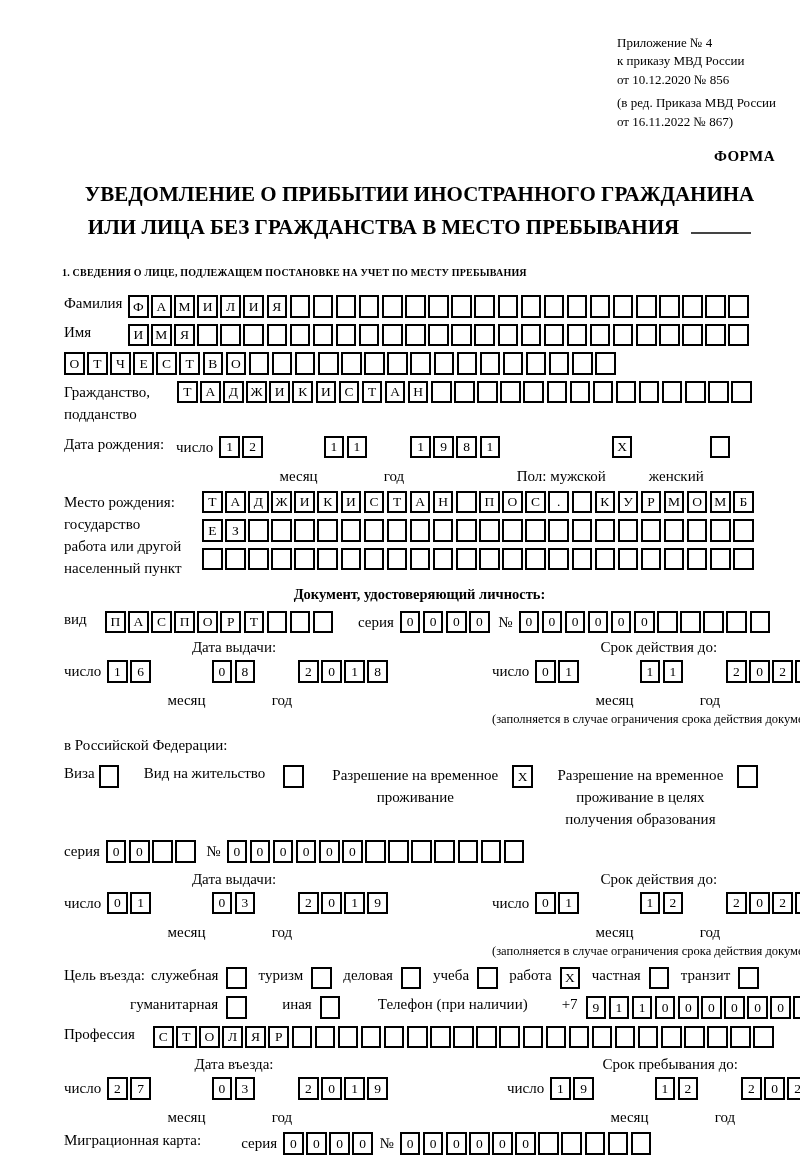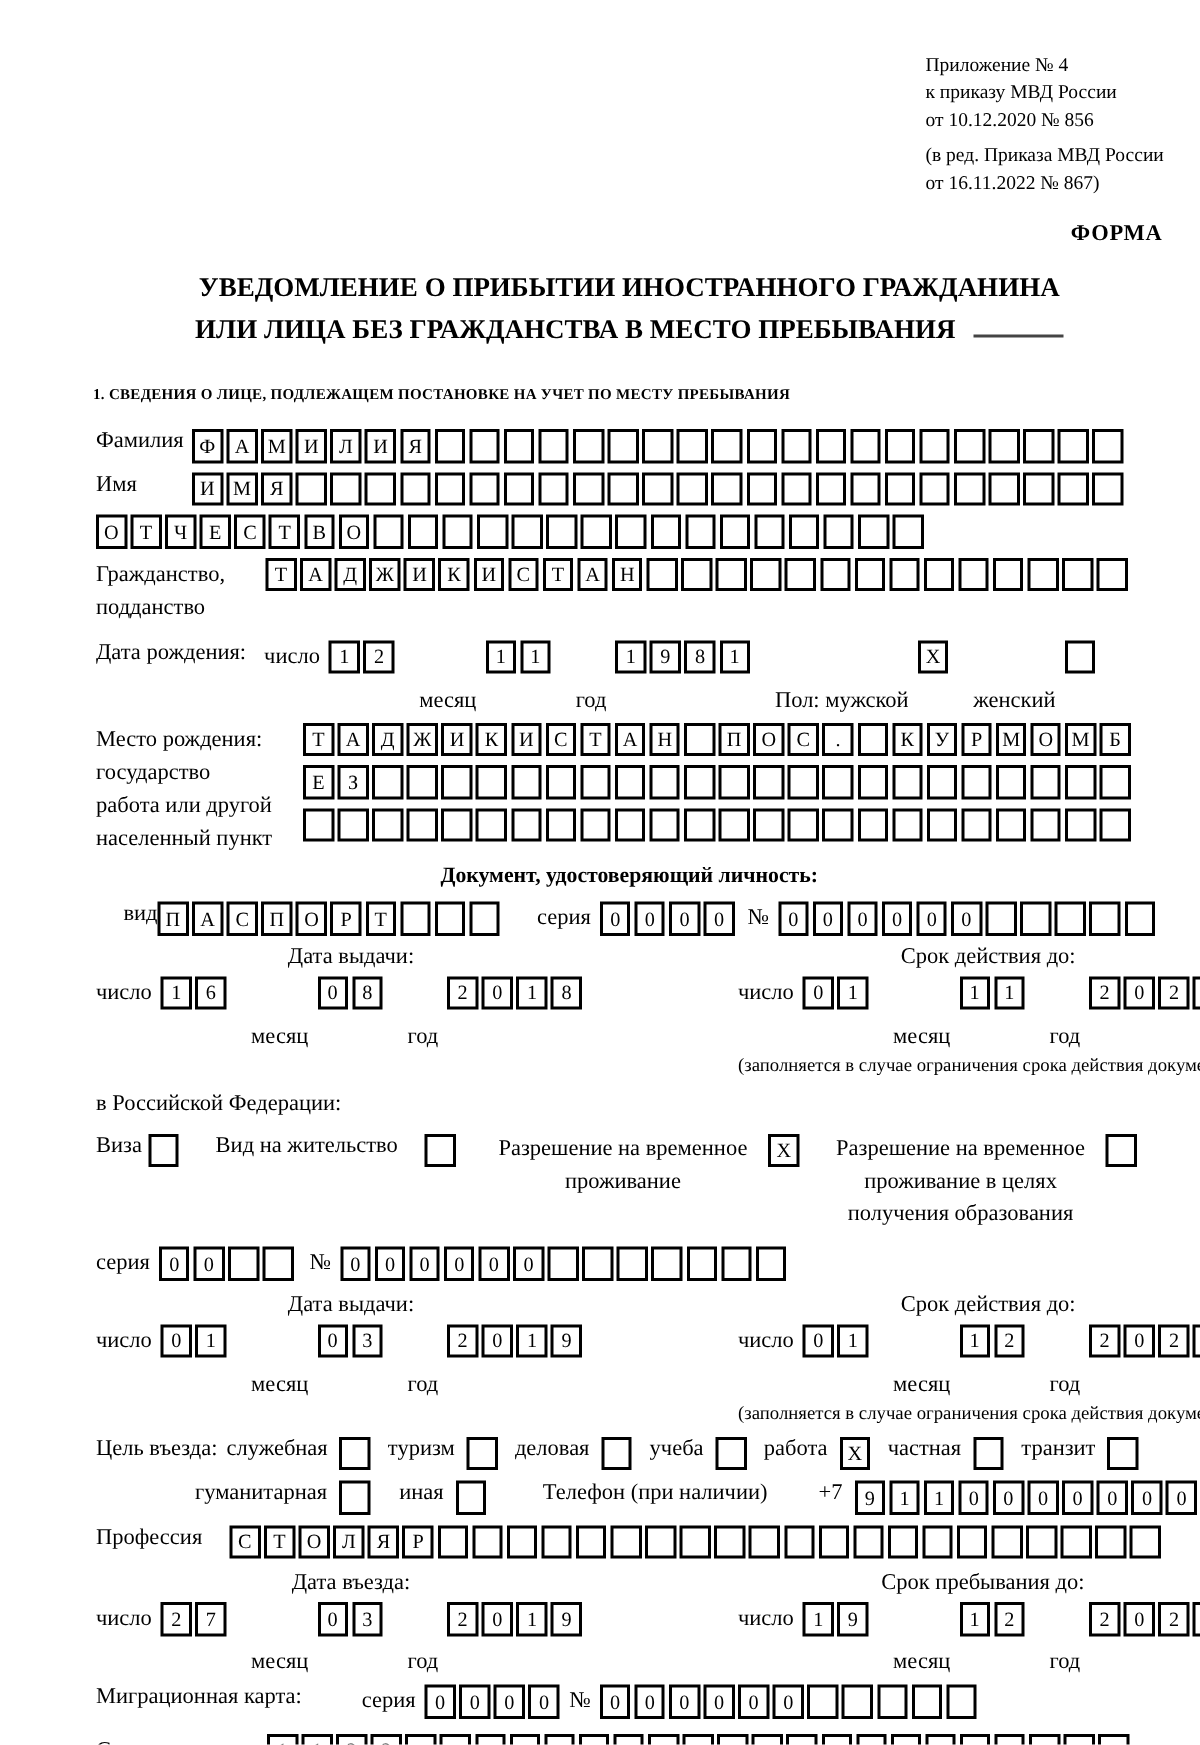--- a/index.html
+++ b/index.html
@@ -4,21 +4,21 @@
 <style>
   html,body{margin:0;padding:0;background:#fff;}
   body{width:800px;height:1163px;color:#000;font-family:"Liberation Serif","DejaVu Serif",serif;overflow:hidden;}
   .page{box-sizing:border-box;width:800px;padding:34px 25px 0 64px;}
 
   .annex{margin-left:553px;width:190px;font-size:13px;line-height:1.42;}
   .annex div{white-space:nowrap;}
   .annex .gap{margin-top:5px;}
   .forma{width:711px;text-align:right;font-weight:bold;font-size:15px;margin-top:17px;letter-spacing:.5px;}
 
-  .title{width:711px;text-align:center;font-weight:bold;font-size:18px;line-height:1.55;margin-top:13px;}
+  .title{width:711px;text-align:center;font-weight:bold;font-size:21px;line-height:1.55;margin-top:13px;}
   .title .uline{display:inline-block;width:60px;border-bottom:2px solid #444;height:14px;margin-left:12px;}
 
   .sec-heading{font-weight:bold;font-size:10px;margin:24px 0 17px -2px;white-space:nowrap;letter-spacing:.2px;}
 
   .row{display:flex;align-items:flex-start;margin-bottom:6px;font-size:15px;}
   .lbl{white-space:nowrap;flex:0 0 auto;}
   .lines{flex:0 0 auto;line-height:1.5;}
   .w64{width:64px;} .w134{width:134px;} .w113{width:113px;} .w138{width:138px;} .w114{width:114px;}
   .cells{display:flex;flex:0 0 auto;}
   .cell{box-sizing:content-box;width:16.5px;height:18.5px;border:2px solid #000;margin-right:2.6px;
@@ -314,21 +314,21 @@
           <span class="cell"></span>
           <span class="cell"></span>
           <span class="cell"></span>
         </div>
     </div>
   </div>
 
   <div class="center-bold">Документ, удостоверяющий личность:</div>
 
   <div class="row">
-    <span class="lbl" style="width:41px;text-align:right;">вид</span>
+    <span class="lbl" style="width:41px;">вид</span>
     <span class="cells">
         <span class="cell">П</span>
         <span class="cell">А</span>
         <span class="cell">С</span>
         <span class="cell">П</span>
         <span class="cell">О</span>
         <span class="cell">Р</span>
         <span class="cell">Т</span>
         <span class="cell"></span>
         <span class="cell"></span>
@@ -539,21 +539,21 @@
     <span class="cells">
         <span class="cell"></span>
       </span>
   </div>
 
   <div class="purpose">
     <span class="lbl" style="margin-left:66px;">гуманитарная</span>
     <span class="cells">
         <span class="cell"></span>
       </span>
-    <span class="lbl" style="margin-left:8px;">иная</span>
+    <span class="lbl" style="margin-left:24px;">иная</span>
     <span class="cells">
         <span class="cell"></span>
       </span>
     <span class="lbl" style="margin-left:26px;">Телефон (при наличии)</span>
     <span class="lbl" style="margin-left:28px;margin-right:6px;">+7</span>
     <span class="cells">
         <span class="cell">9</span>
         <span class="cell">1</span>
         <span class="cell">1</span>
         <span class="cell">0</span>
@@ -592,21 +592,21 @@
         <span class="cell"></span>
         <span class="cell"></span>
         <span class="cell"></span>
         <span class="cell"></span>
         <span class="cell"></span>
         <span class="cell"></span>
         <span class="cell"></span>
       </span>
   </div>
 
-  <div class="dates-row" style="margin-top:8px;">
+  <div class="dates-row" style="margin-top:8px;gap:15px;">
     <div class="date-col dc-left">
       <div class="date-title">Дата въезда:</div>
       <div class="date-grp">
         <span class="dlbl">число</span>
         <span class="cells">
             <span class="cell">2</span>
             <span class="cell">7</span>
           </span>
         <span class="dlbl dgap">месяц</span>
         <span class="cells">

